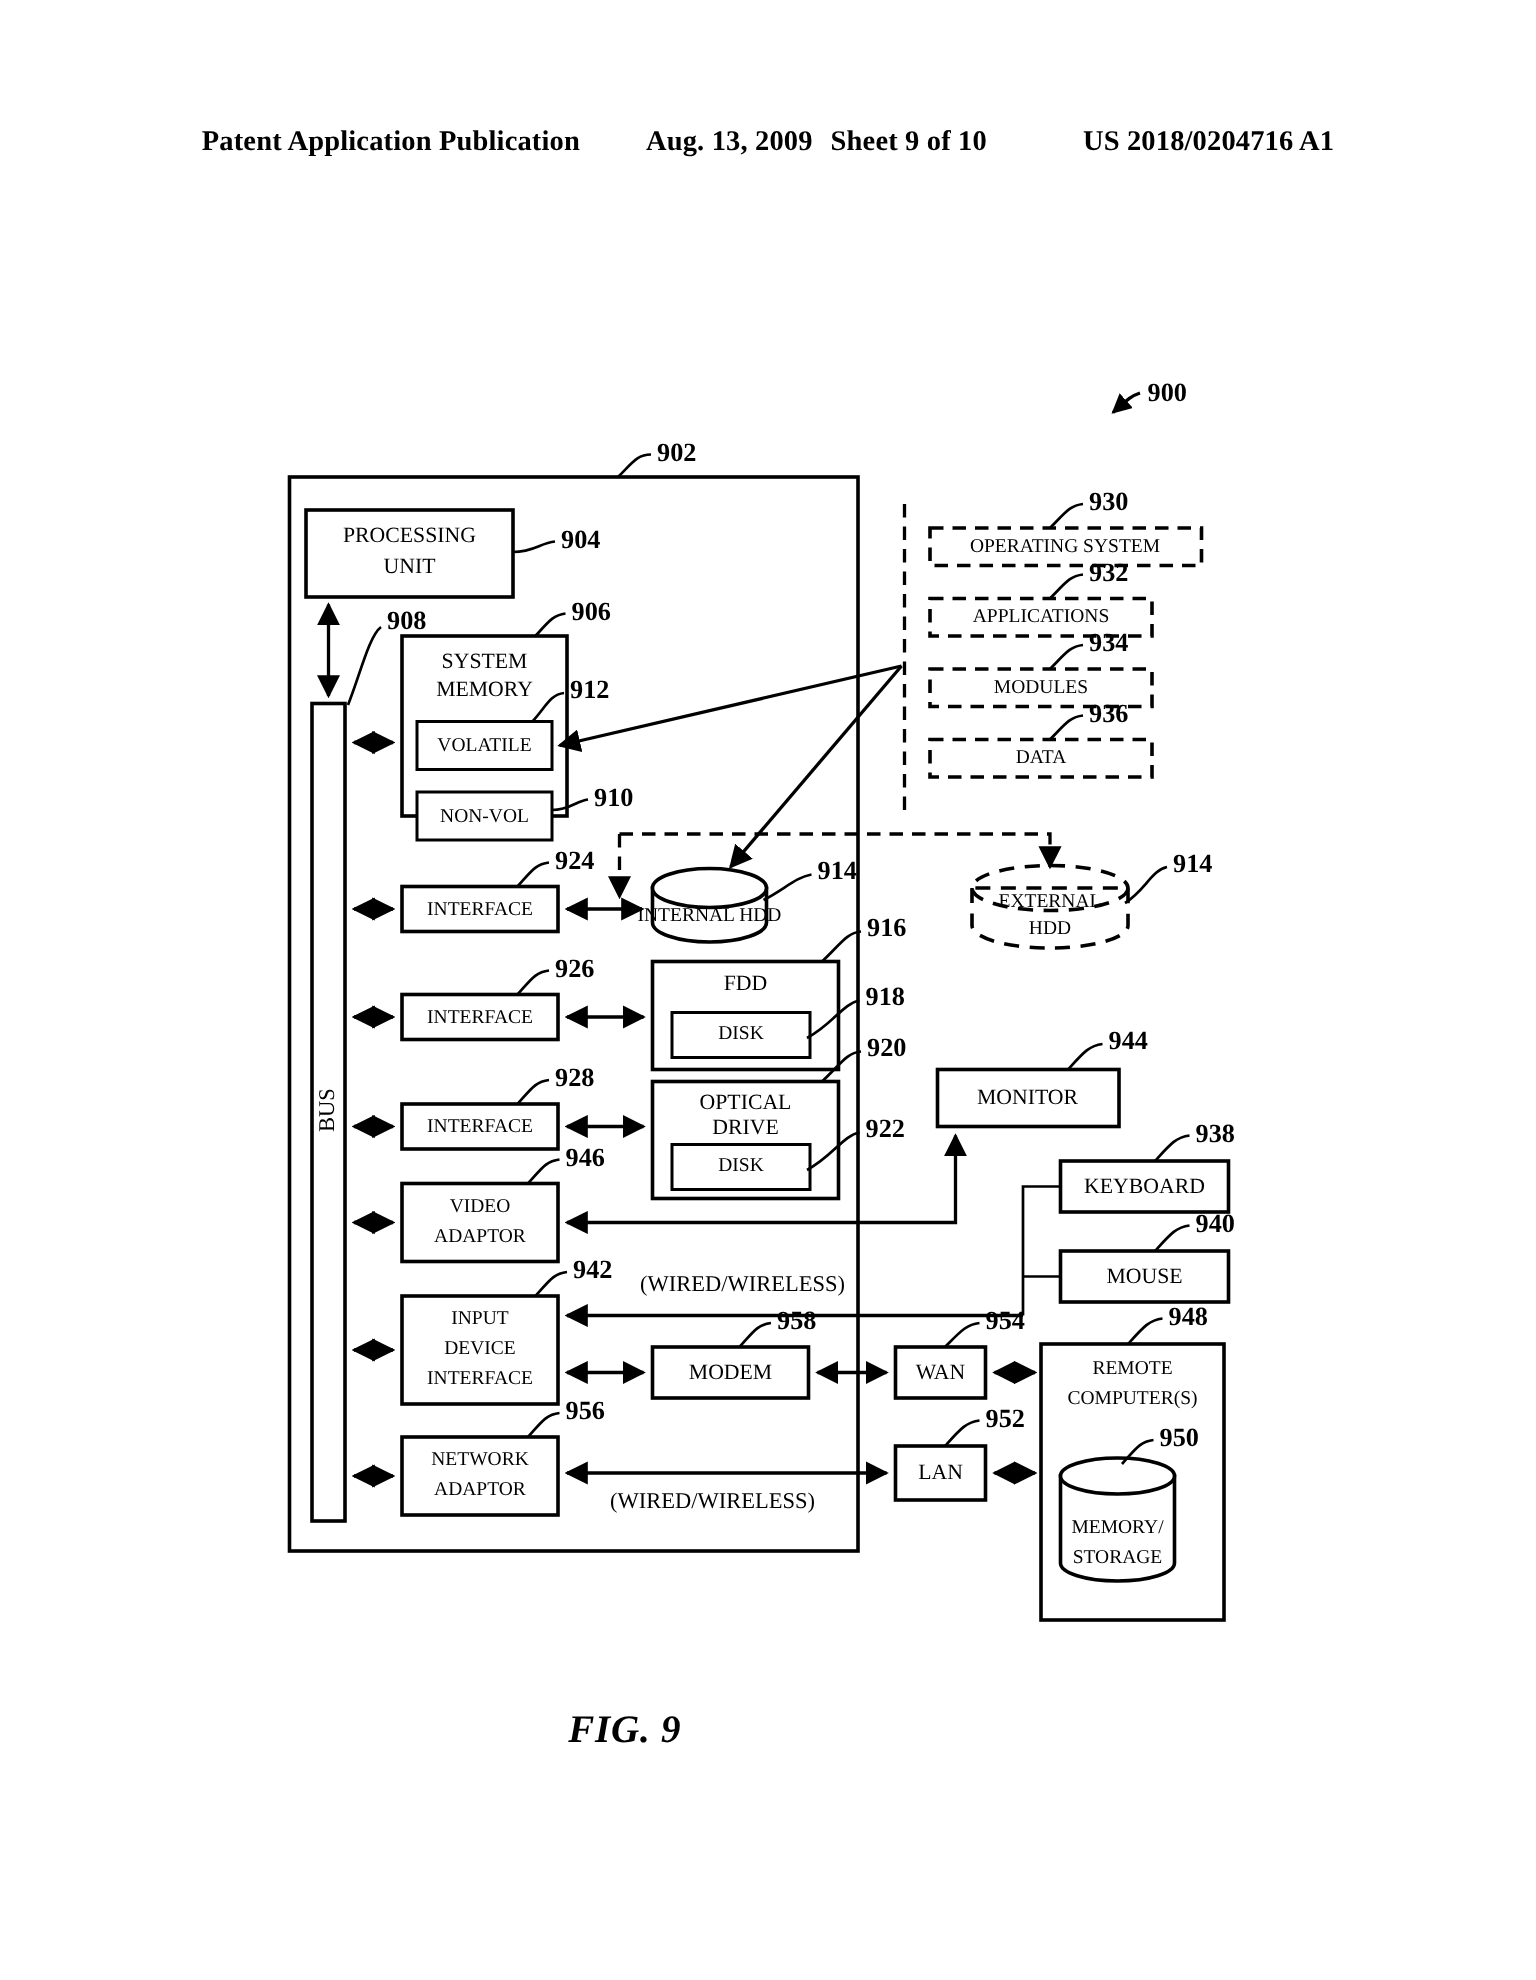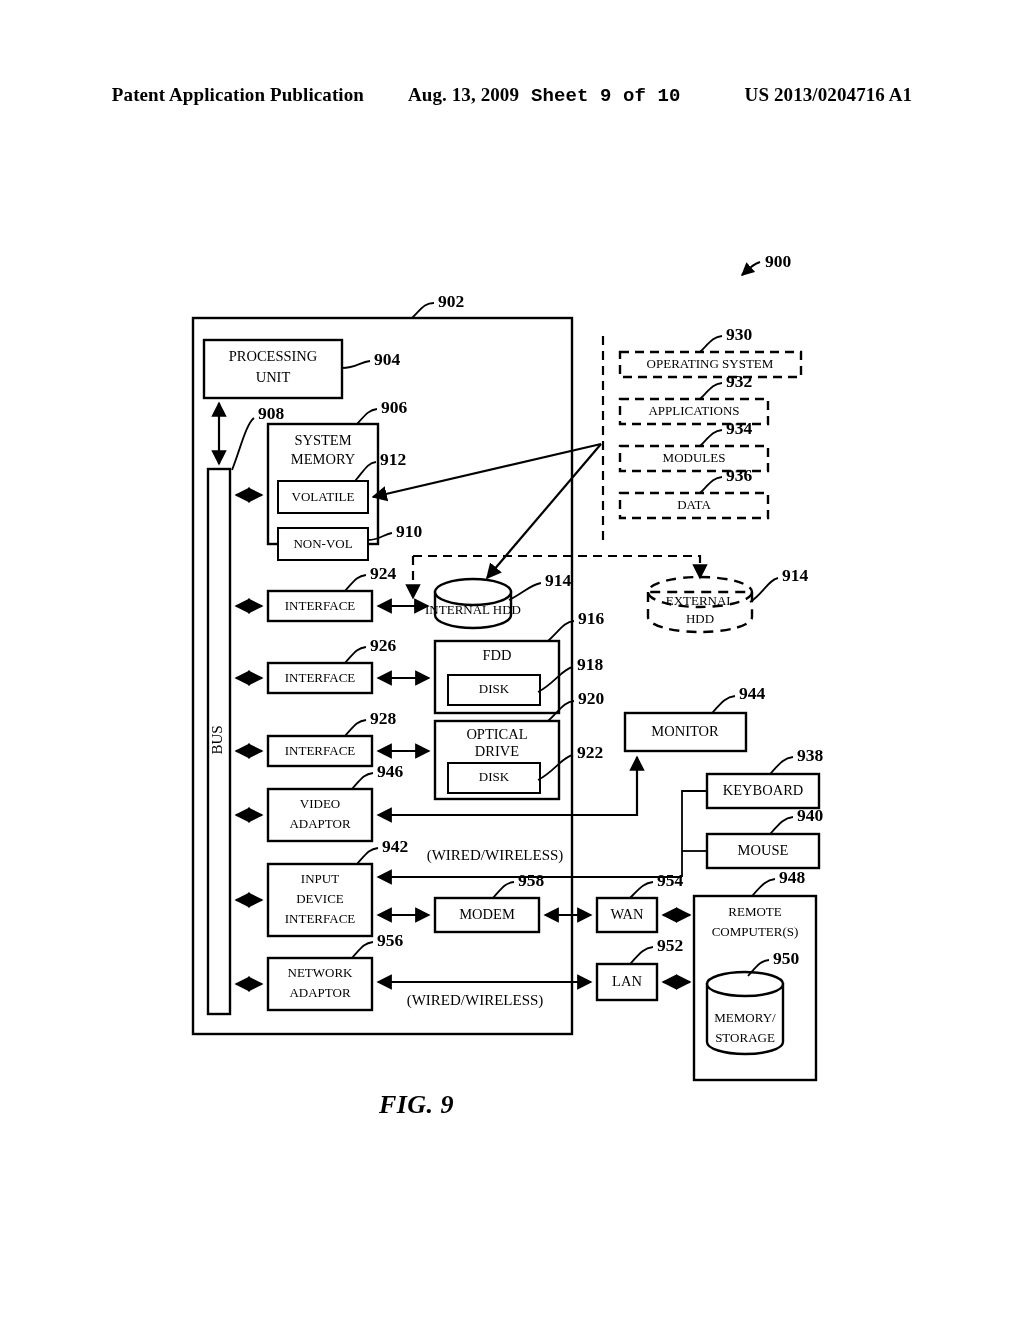--- a/index.html
+++ b/index.html
@@ -9,23 +9,23 @@
     color:#000;
   }
   .pub-header{
     position:absolute;left:0;top:84px;width:1024px;
     display:flex;justify-content:center;align-items:baseline;
     font-weight:bold;font-size:19px;letter-spacing:.1px;
   }
   .pub-header .seg{white-space:nowrap;}
   .seg-title{margin-right:44px;}
   .seg-date{margin-right:12px;}
-  .seg-sheet{margin-right:64px;font-family:Liberation Mono, monospace;}
+  .seg-sheet{margin-right:64px;}
   .fig-caption{
-    position:absolute;left:0;top:1090px;width:833px;text-align:center;
+    position:absolute;left:0;top:1138px;width:833px;text-align:center;
     font-weight:bold;font-style:italic;font-size:26px;letter-spacing:.5px;
   }
   svg{position:absolute;left:0;top:0;}
   text{font-family:"Liberation Serif","DejaVu Serif",serif;fill:#000;}
   .lbl{font-size:14.5px;text-anchor:middle;dominant-baseline:middle;}
   .lbl-sm{font-size:13px;text-anchor:middle;dominant-baseline:middle;}
   .ref{font-size:17.5px;font-weight:bold;text-anchor:start;dominant-baseline:middle;}
   .bus-lbl{font-size:15px;text-anchor:middle;dominant-baseline:middle;}
   .wl{font-size:15px;text-anchor:middle;dominant-baseline:middle;}
   .bx{fill:#ffffff;stroke:#000;stroke-width:2.4;}
@@ -37,21 +37,21 @@
   .cyl{fill:#ffffff;stroke:#000;stroke-width:2.4;}
   .cyl-dash{fill:none;stroke:#000;stroke-width:2.4;stroke-dasharray:10 7;}
 </style>
 </head>
 <body>
 
 <div class="pub-header">
   <span class="seg seg-title">Patent Application Publication</span>
   <span class="seg seg-date">Aug. 13, 2009</span>
   <span class="seg seg-sheet">Sheet 9 of 10</span>
-  <span class="seg seg-num">US 2013/0204716 A1</span>
+  <span class="seg seg-num">US 2018/0204716 A1</span>
 </div>
 
 <svg width="1024" height="1320" viewBox="0 0 1024 1320">
   <defs>
     <marker id="ah" viewBox="0 0 10 10" refX="9" refY="5" markerWidth="7" markerHeight="7" orient="auto-start-reverse">
       <path d="M0,0 L10,5 L0,10 z" fill="#000"></path>
     </marker>
     <marker id="ahs" viewBox="0 0 10 10" refX="9" refY="5" markerWidth="6" markerHeight="6" orient="auto-start-reverse">
       <path d="M0,0 L10,5 L0,10 z" fill="#000"></path>
     </marker>

